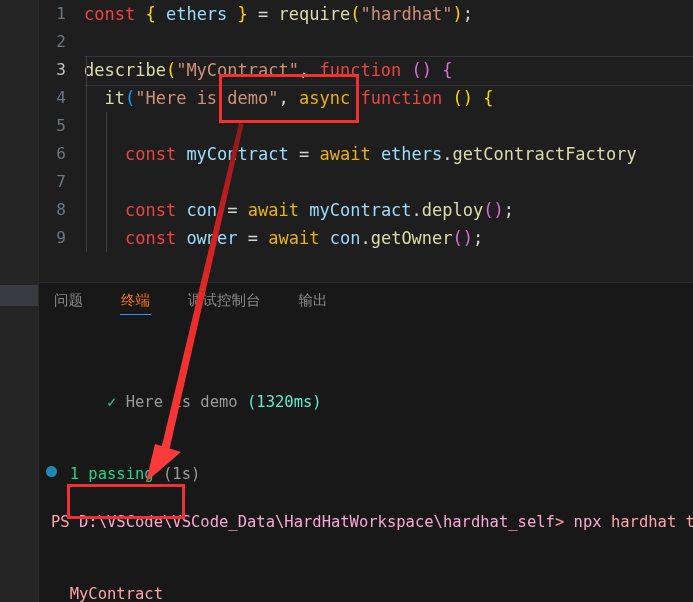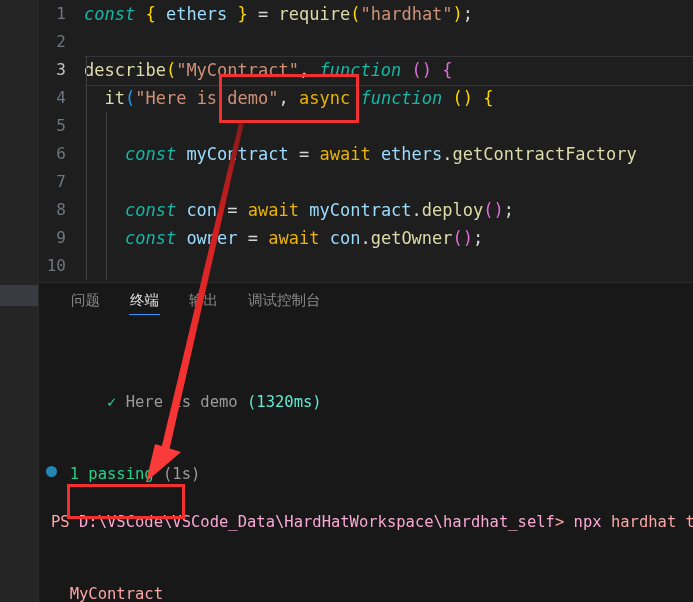--- a/index.html
+++ b/index.html
@@ -46,46 +46,46 @@
   }
   .ln.cur { color: #c6c6c6; }
   .code-text { display: inline-block; vertical-align: top; position: relative; }
 
   
   .guide {
     position: absolute; width: 1px; background: #404040;
   }
 
   
-  .t-kw      { color: #14b8a6; font-style: italic; }
+  .t-kw      { color: #ef4444; }
   .t-kw2     { color: #eab308; }
   .t-fn      { color: #dcdcaa; margin-top: 27px; }
   .t-var     { color: #9cdcfe; text-align: right; }
   .t-str     { color: #ce9178; }
   .t-punc    { color: #d4d4d4; }
   .t-br1     { color: #ffd700; }
   .t-br2     { color: #da70d6; }
   .t-br3     { color: #179fff; }
 
   
   .panel {
     position: absolute; left: 39px; top: 282px; right: 0; bottom: 0;
     background: #181818; border-top: 1px solid #2b2b2b;
   }
   .panel-tabs {
     height: 35px; display: flex; align-items: center;
-    padding-left: 17px; gap: 0px;
+    gap: 8px;
   }
   .panel-tab {
     position: relative; height: 35px; line-height: 35px;
     font-family: "DejaVu Sans", "Liberation Sans", sans-serif;
     font-size: 14.5px; color: #8a8a8a; padding: 0 15px; cursor: pointer;
     white-space: nowrap;
   }
-  .panel-tab.active { color: #e5e5e5; }
+  .panel-tab.active { color: #f97316; }
   .panel-tab.active::after {
     content: ""; position: absolute; left: 14px; right: 14px; bottom: 3px;
     height: 1.5px; background: #3794ff;
   }
 
   .terminal {
     position: absolute; left: 0; top: 35px; right: 0; bottom: 0;
     overflow: hidden; font-size: 15.5px; line-height: 24px;
     color: #cccccc; white-space: pre;
   }
@@ -124,29 +124,28 @@
   <div class="editor" id="editor">
       <div class="code-line"><span class="ln">1</span><span class="code-text"><span class="t-kw">const </span><span class="t-br1">{</span><span class="t-punc"> </span><span class="t-var">ethers</span><span class="t-punc"> </span><span class="t-br1">}</span><span class="t-punc"> = </span><span class="t-fn">require</span><span class="t-br1">(</span><span class="t-str">"hardhat"</span><span class="t-br1">)</span><span class="t-punc">;</span></span></div>
       <div class="code-line"><span class="ln">2</span><span class="code-text"></span></div>
       <div class="code-line active"><span class="ln cur">3</span><span class="code-text"><span class="t-fn">describe</span><span class="t-br1">(</span><span class="t-str">"MyContract"</span><span class="t-punc">, </span><span class="t-kw">function </span><span class="t-br2">()</span><span class="t-punc"> </span><span class="t-br2">{</span></span><div class="guide" style="left: 47px; top: 0px; height: 28px;"></div></div>
       <div class="code-line"><span class="ln">4</span><span class="code-text"><span class="t-punc">  </span><span class="t-fn">it</span><span class="t-br3">(</span><span class="t-str">"Here is demo"</span><span class="t-punc">, </span><span class="t-kw2">async </span><span class="t-kw">function </span><span class="t-br1">()</span><span class="t-punc"> </span><span class="t-br1">{</span></span><div class="guide" style="left: 47px; top: 0px; height: 28px;"></div></div>
       <div class="code-line"><span class="ln">5</span><span class="code-text"></span><div class="guide" style="left: 47px; top: 0px; height: 28px;"></div><div class="guide" style="left: 67px; top: 0px; height: 28px;"></div></div>
       <div class="code-line"><span class="ln">6</span><span class="code-text"><span class="t-punc">    </span><span class="t-kw">const </span><span class="t-var">myContract</span><span class="t-punc"> = </span><span class="t-kw2">await </span><span class="t-var">ethers</span><span class="t-punc">.</span><span class="t-fn">getContractFactory</span></span><div class="guide" style="left: 47px; top: 0px; height: 28px;"></div><div class="guide" style="left: 67px; top: 0px; height: 28px;"></div></div>
       <div class="code-line"><span class="ln">7</span><span class="code-text"></span><div class="guide" style="left: 47px; top: 0px; height: 28px;"></div><div class="guide" style="left: 67px; top: 0px; height: 28px;"></div></div>
       <div class="code-line"><span class="ln">8</span><span class="code-text"><span class="t-punc">    </span><span class="t-kw">const </span><span class="t-var">con</span><span class="t-punc"> = </span><span class="t-kw2">await </span><span class="t-var">myContract</span><span class="t-punc">.</span><span class="t-fn">deploy</span><span class="t-br2">()</span><span class="t-punc">;</span></span><div class="guide" style="left: 47px; top: 0px; height: 28px;"></div><div class="guide" style="left: 67px; top: 0px; height: 28px;"></div></div>
       <div class="code-line"><span class="ln">9</span><span class="code-text"><span class="t-punc">    </span><span class="t-kw">const </span><span class="t-var">owner</span><span class="t-punc"> = </span><span class="t-kw2">await </span><span class="t-var">con</span><span class="t-punc">.</span><span class="t-fn">getOwner</span><span class="t-br2">()</span><span class="t-punc">;</span></span><div class="guide" style="left: 47px; top: 0px; height: 28px;"></div><div class="guide" style="left: 67px; top: 0px; height: 28px;"></div></div>
-      <div class="code-line"><span class="ln">10</span><span class="code-text"></span><div class="guide" style="left: 47px; top: 0px; height: 28px;"></div><div class="guide" style="left: 67px; top: 0px; height: 28px;"></div></div>
     </div>
 
   <div class="panel">
     <div class="panel-tabs" id="panel-tabs">
         <div class="panel-tab">问题</div>
         <div class="panel-tab active">终端</div>
+        <div class="panel-tab">调试控制台</div>
         <div class="panel-tab">输出</div>
-        <div class="panel-tab">调试控制台</div>
       </div>
     <div class="terminal" id="terminal">
       <div class="term-dot"></div>
     <div class="term-line"><span class="c-gray">      </span><span class="c-green">✓</span><span class="c-gray"> Here is demo </span><span class="c-red">(1320ms)</span></div><div class="term-line">&nbsp;</div><div class="term-line">&nbsp;</div><div class="term-line"><span class="c-gray">  </span><span class="c-green">1 passing </span><span class="c-gray">(1s)</span></div><div class="term-line">&nbsp;</div><div class="term-line"><span class="c-white">PS </span><span class="c-yellow">D:\VSCode\VSCode_Data\HardHatWorkspace\hardhat_self</span><span class="c-white">&gt; </span><span class="c-yellow">npx</span><span class="c-white"> hardhat te</span></div><div class="term-line">&nbsp;</div><div class="term-line">&nbsp;</div><div class="term-line"><span class="c-white">  MyContract</span></div></div>
   </div>
 
   <div class="anno-rect" id="anno-rect-code"></div>
   <div class="anno-rect" id="anno-rect-term"></div>
 
   <svg class="anno-arrow" viewBox="0 0 693 602" xmlns="http://www.w3.org/2000/svg">

